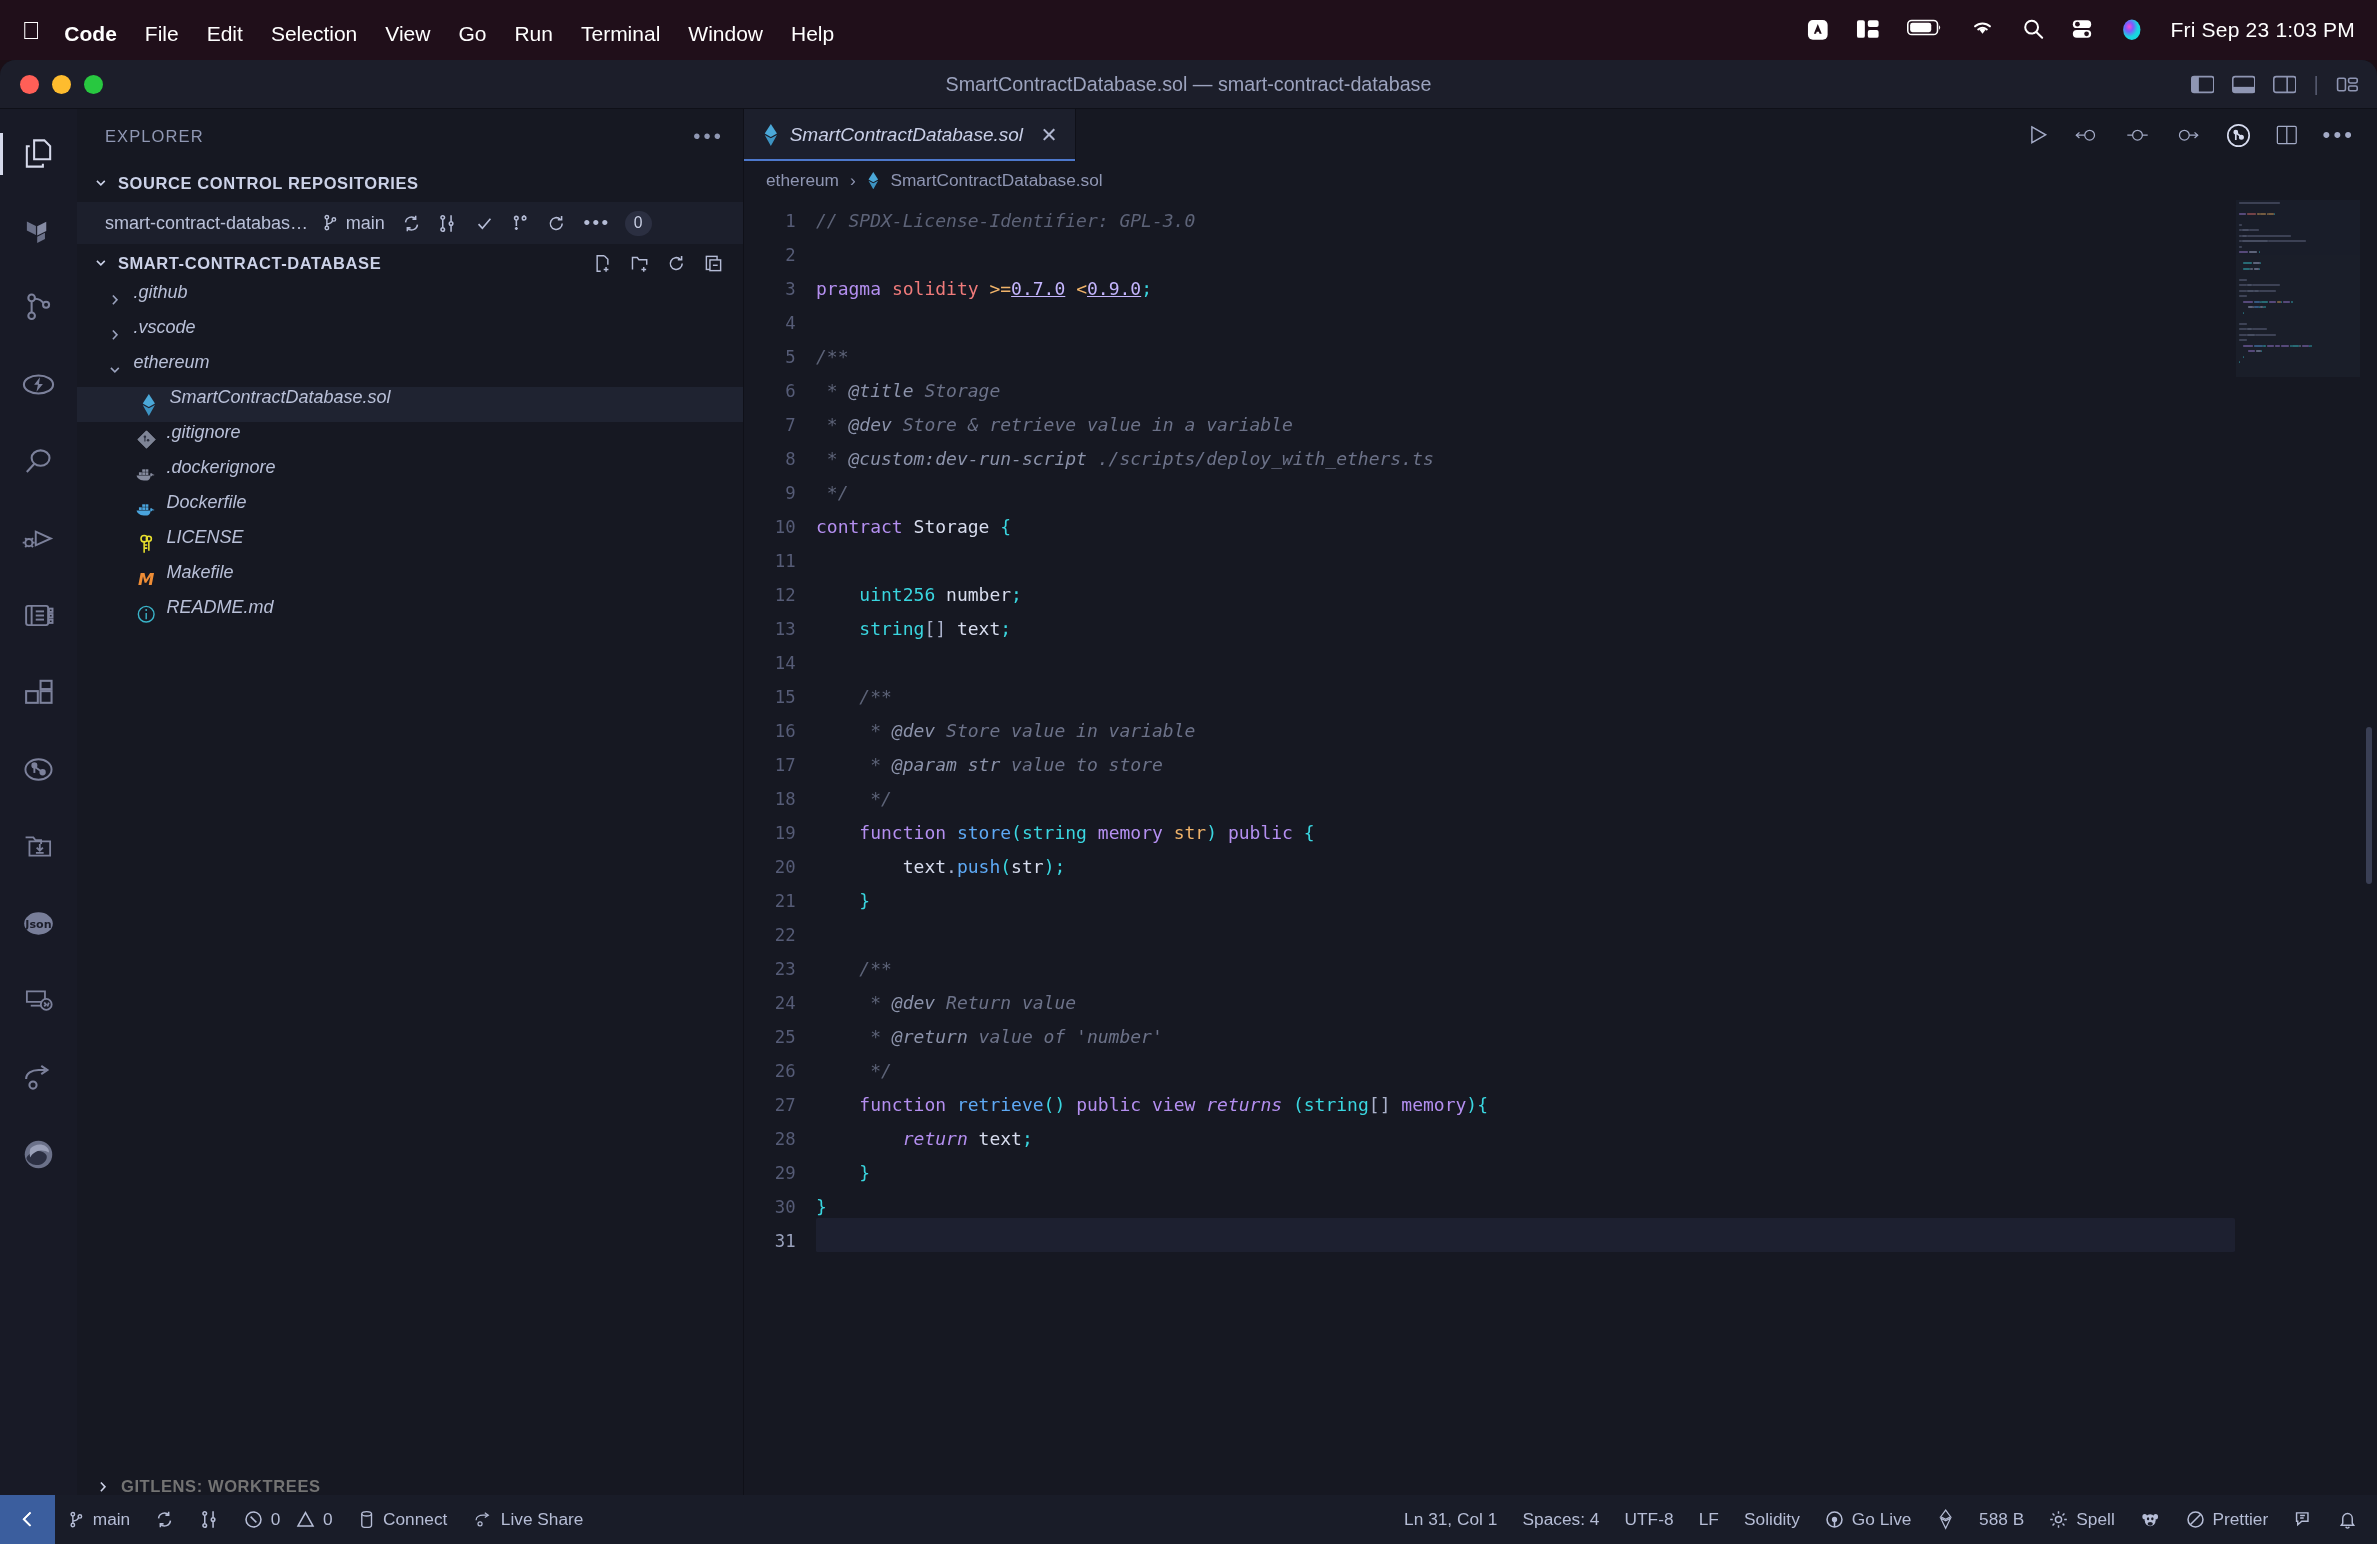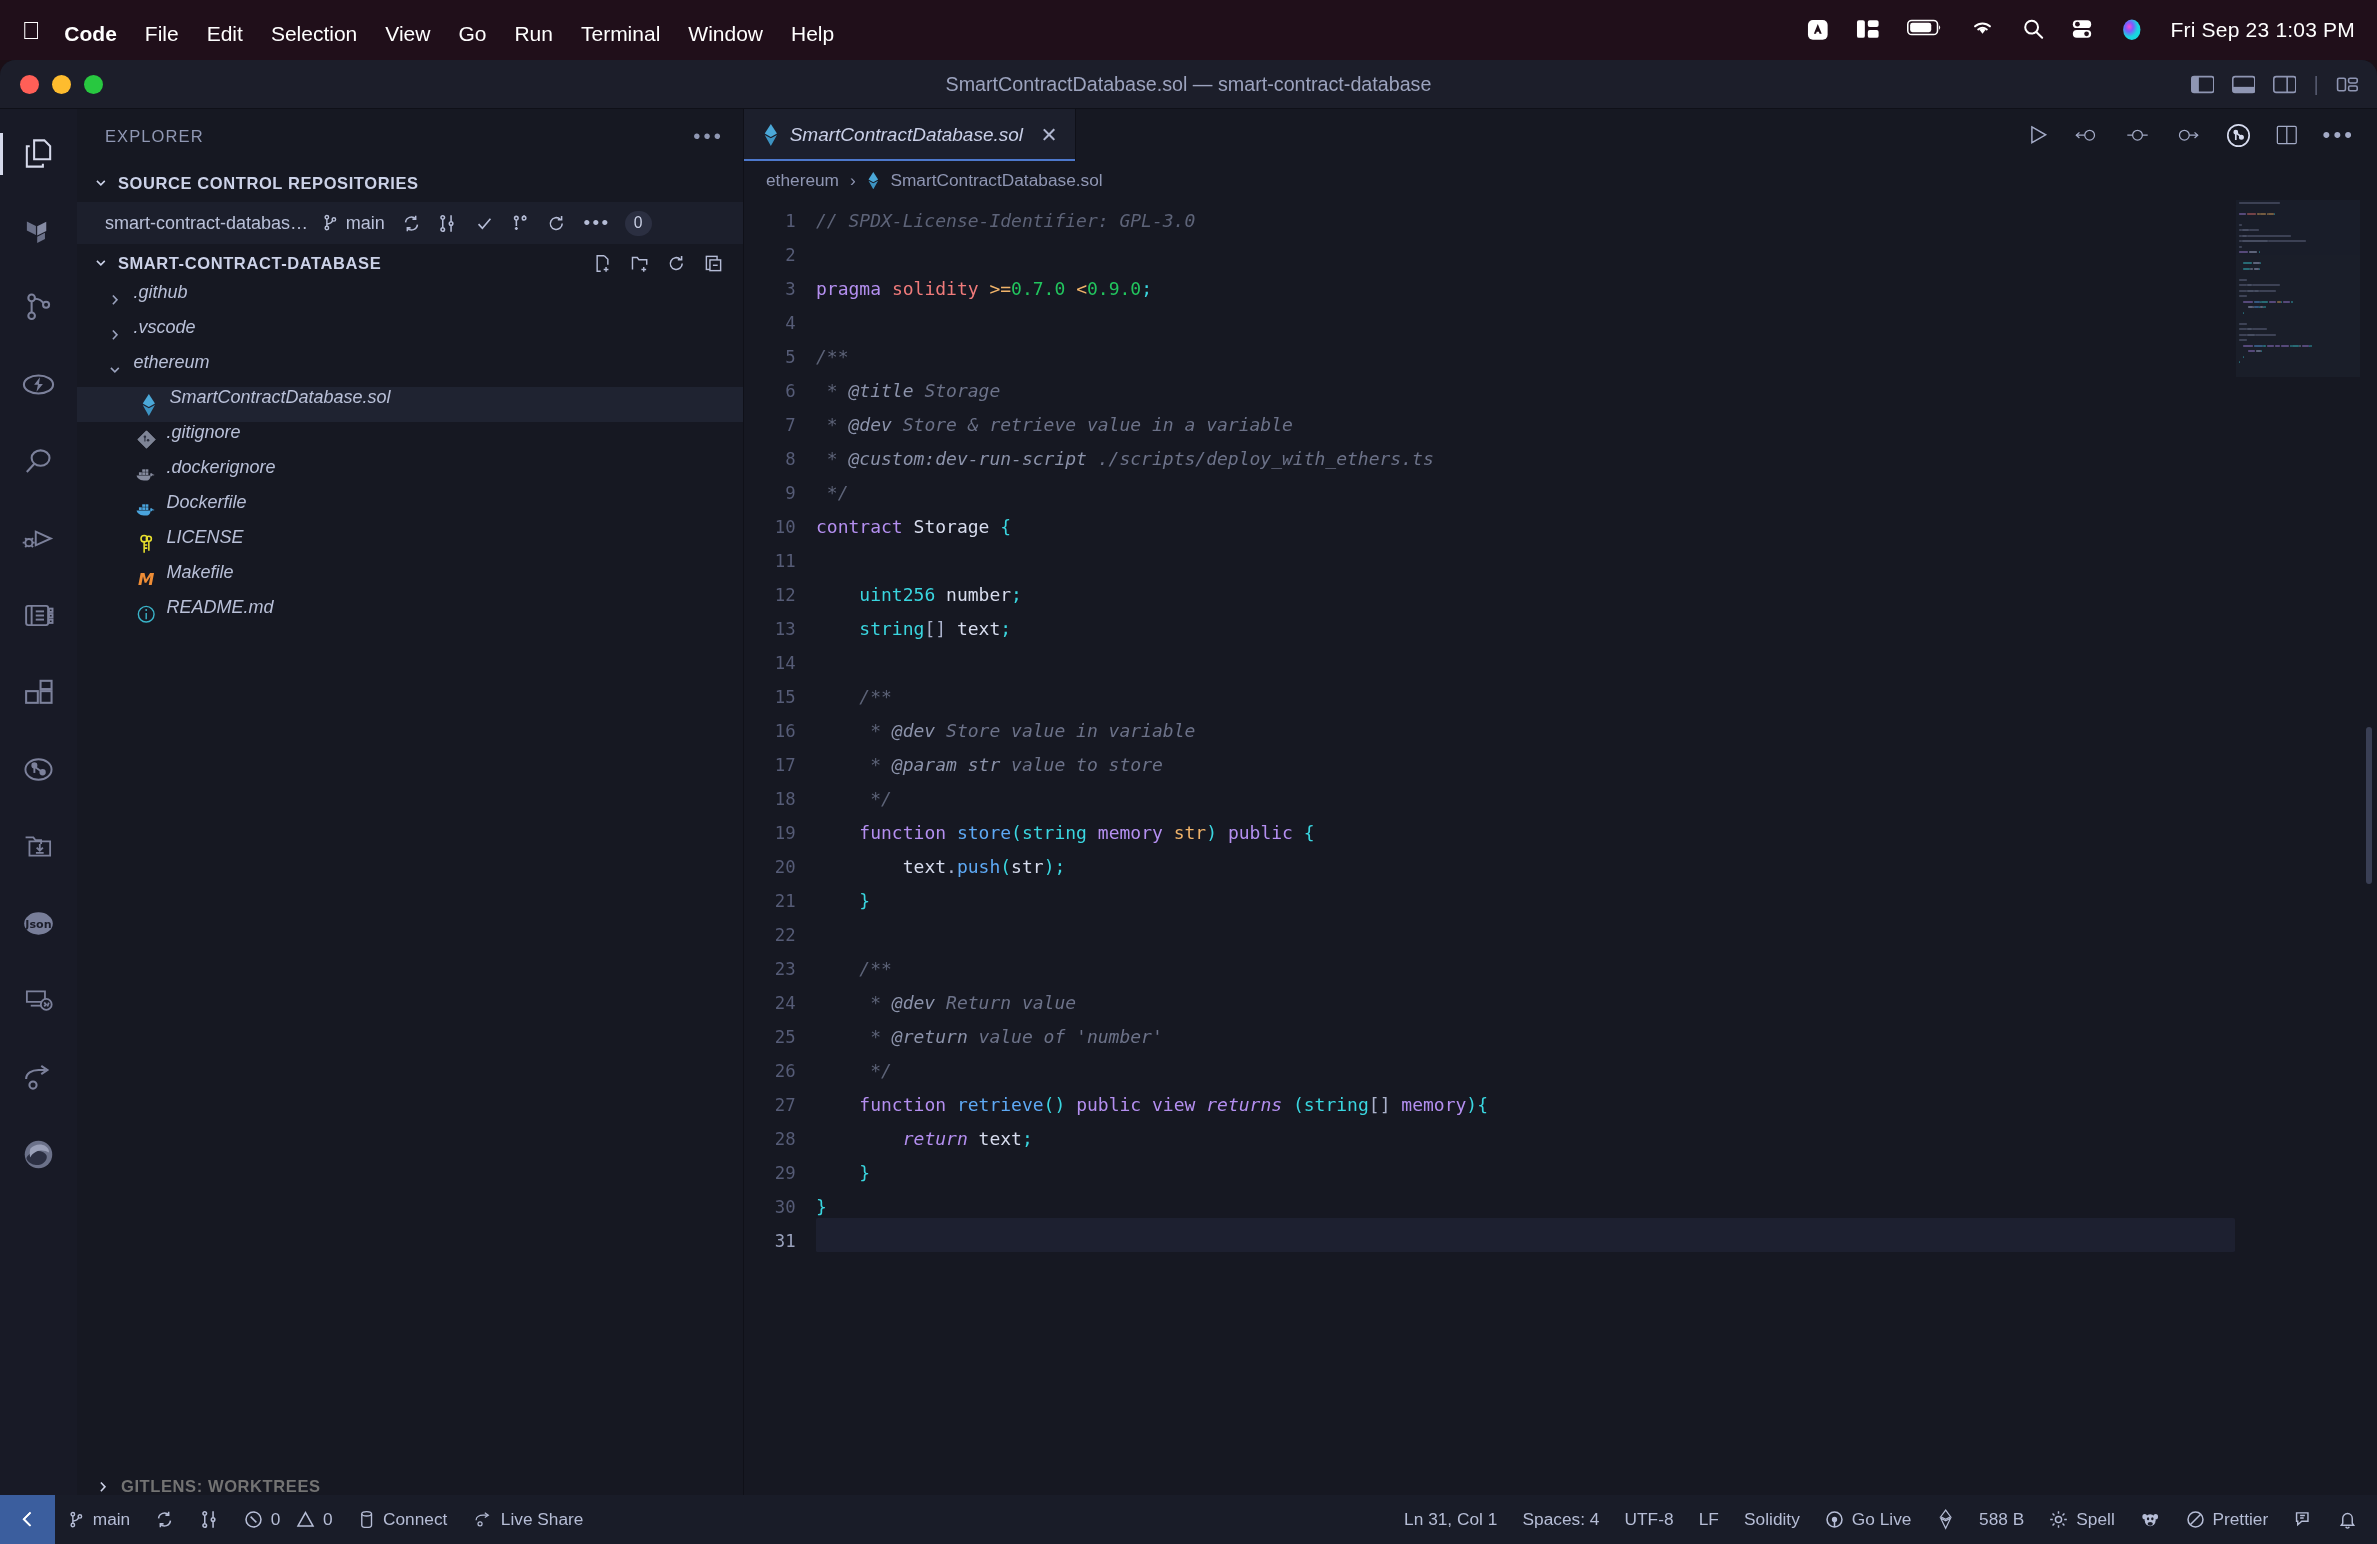--- a/index.html
+++ b/index.html
@@ -152,21 +152,21 @@
   .cline.curline .ctext { background: transparent; }
   .curline-bg {
     position: absolute; left: 72px; right: 142px; height: 34px; background: #1d2030;
     border-radius: 1.6px;
   }
   
   .t-com  { color: #5d6378; font-style: italic; }
   .t-kw   { color: #b48ff0; }
   .t-kw-i { color: #b48ff0; font-style: italic; }
   .t-str  { color: #f07b7b; }
-  .t-num  { color: #22c55e; }
+  .t-num  { color: #c4b5fd; text-decoration: underline; }
   .t-op   { color: #f0b36a; }
   .t-type { color: #3ad6e0; }
   .t-fn   { color: #5ea9f5; }
   .t-var  { color: #d7dcee; }
   .t-param{ color: #f0b36a; }
   .t-punc { color: #abb2cc; }
   .t-brace{ color: #3ad6e0; }
   .t-doc  { color: #6c7289; font-style: italic; }
   .t-tag  { color: #8c93ab; font-style: italic; }
 

